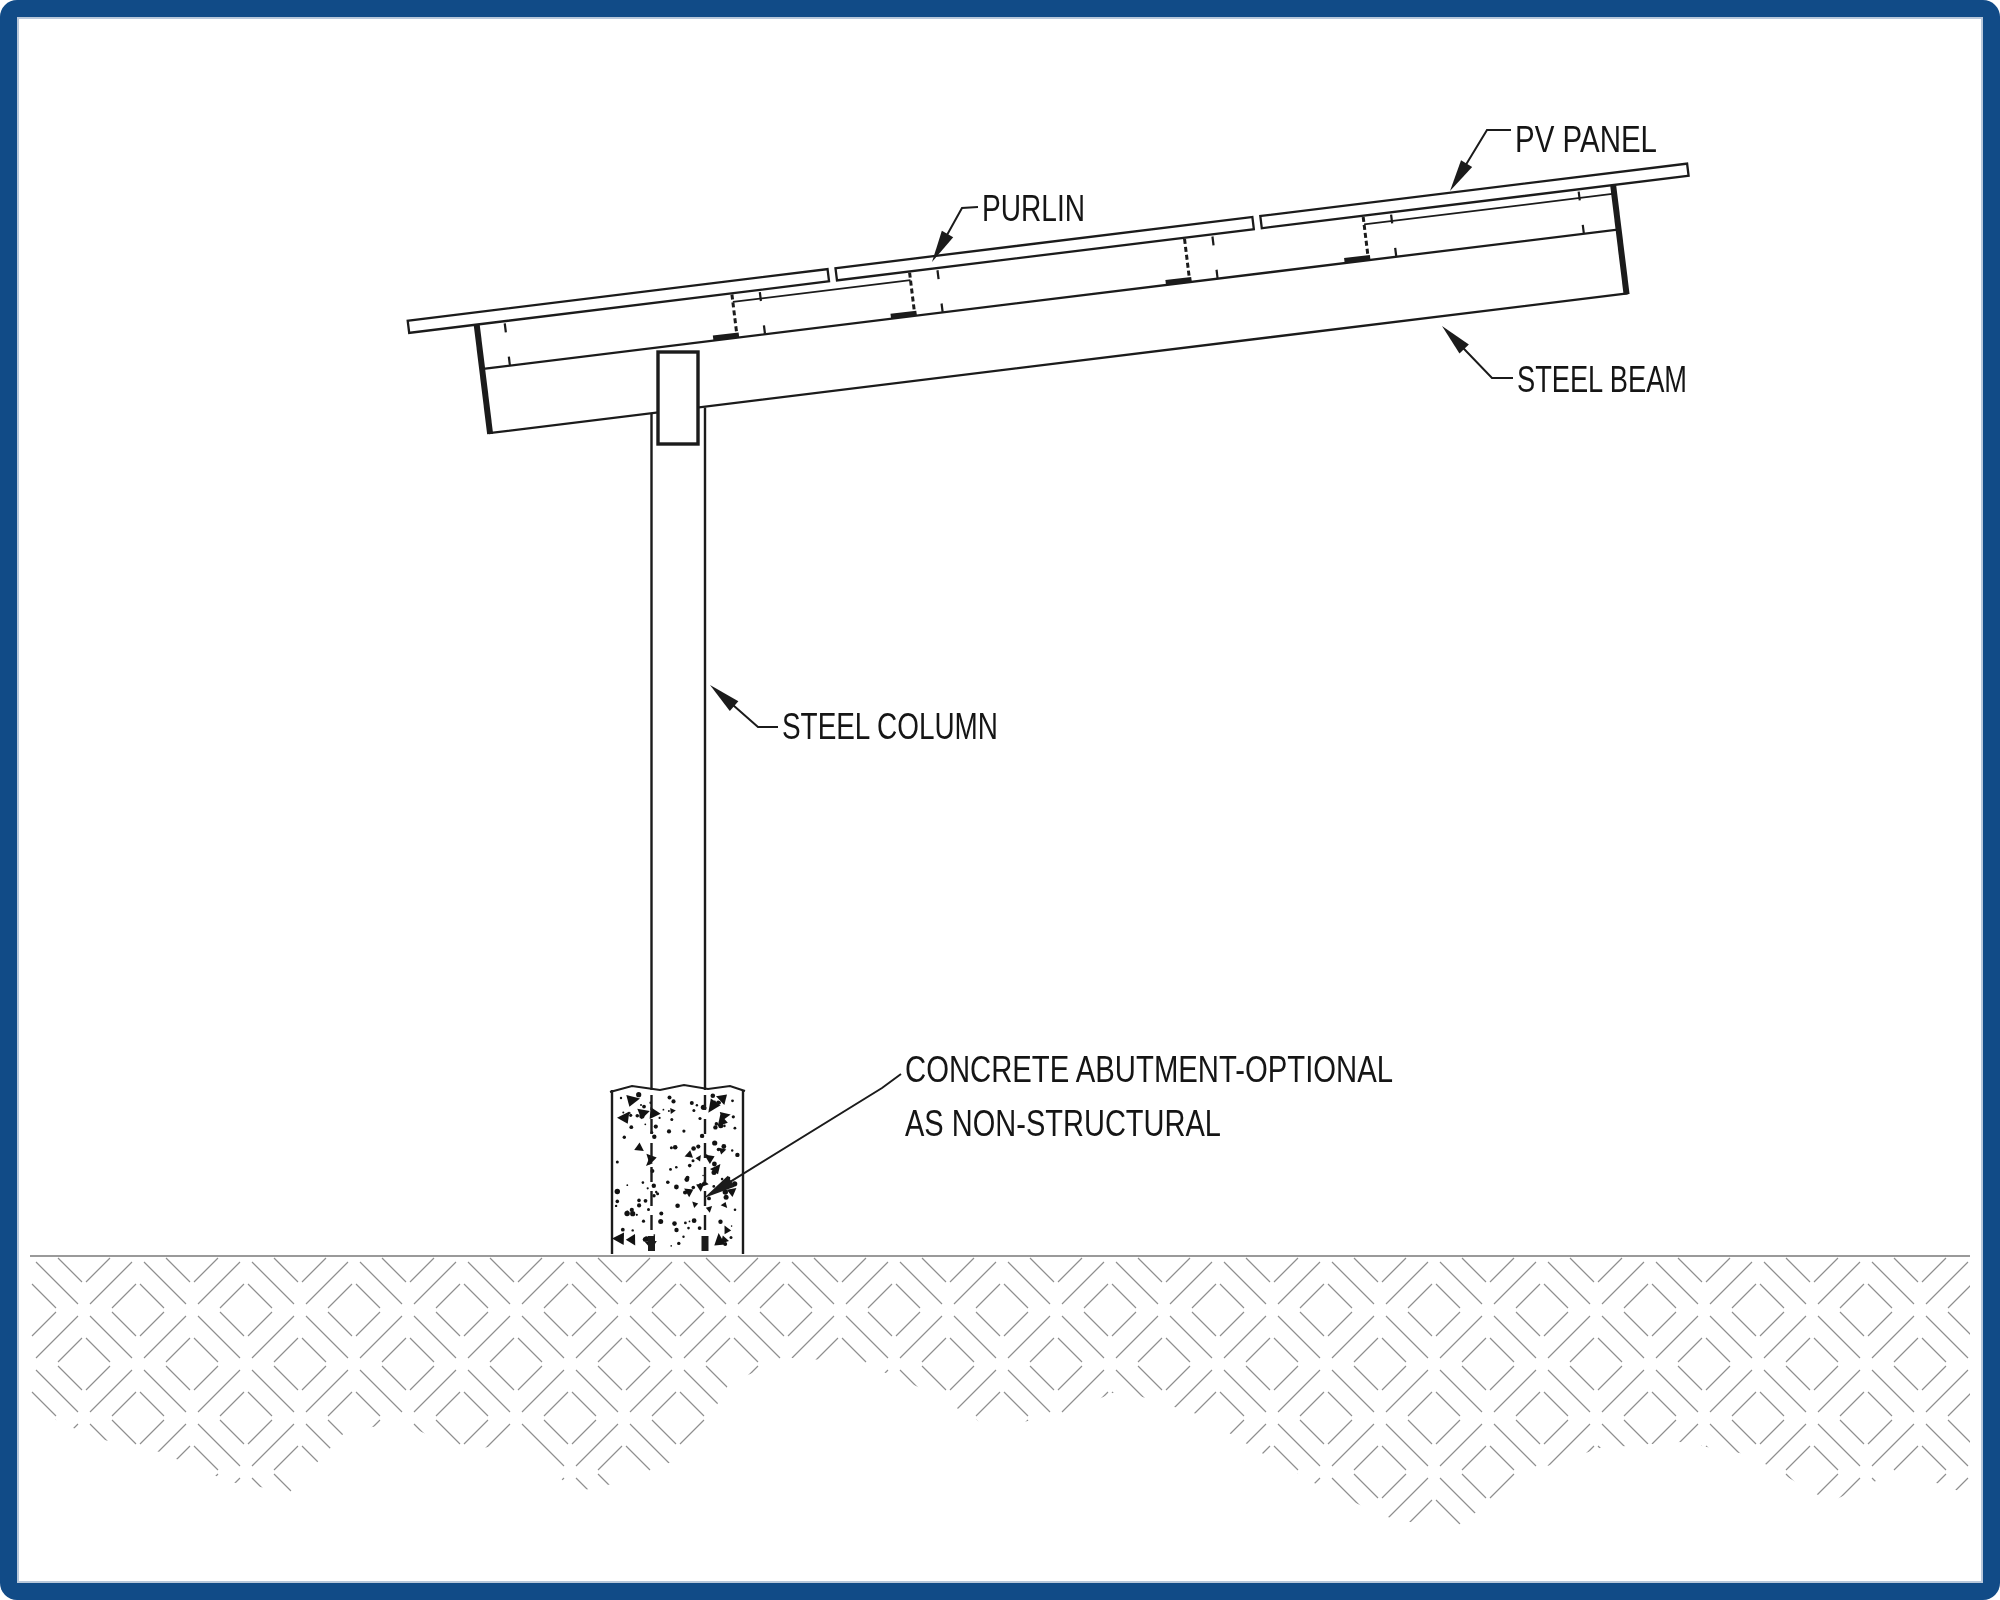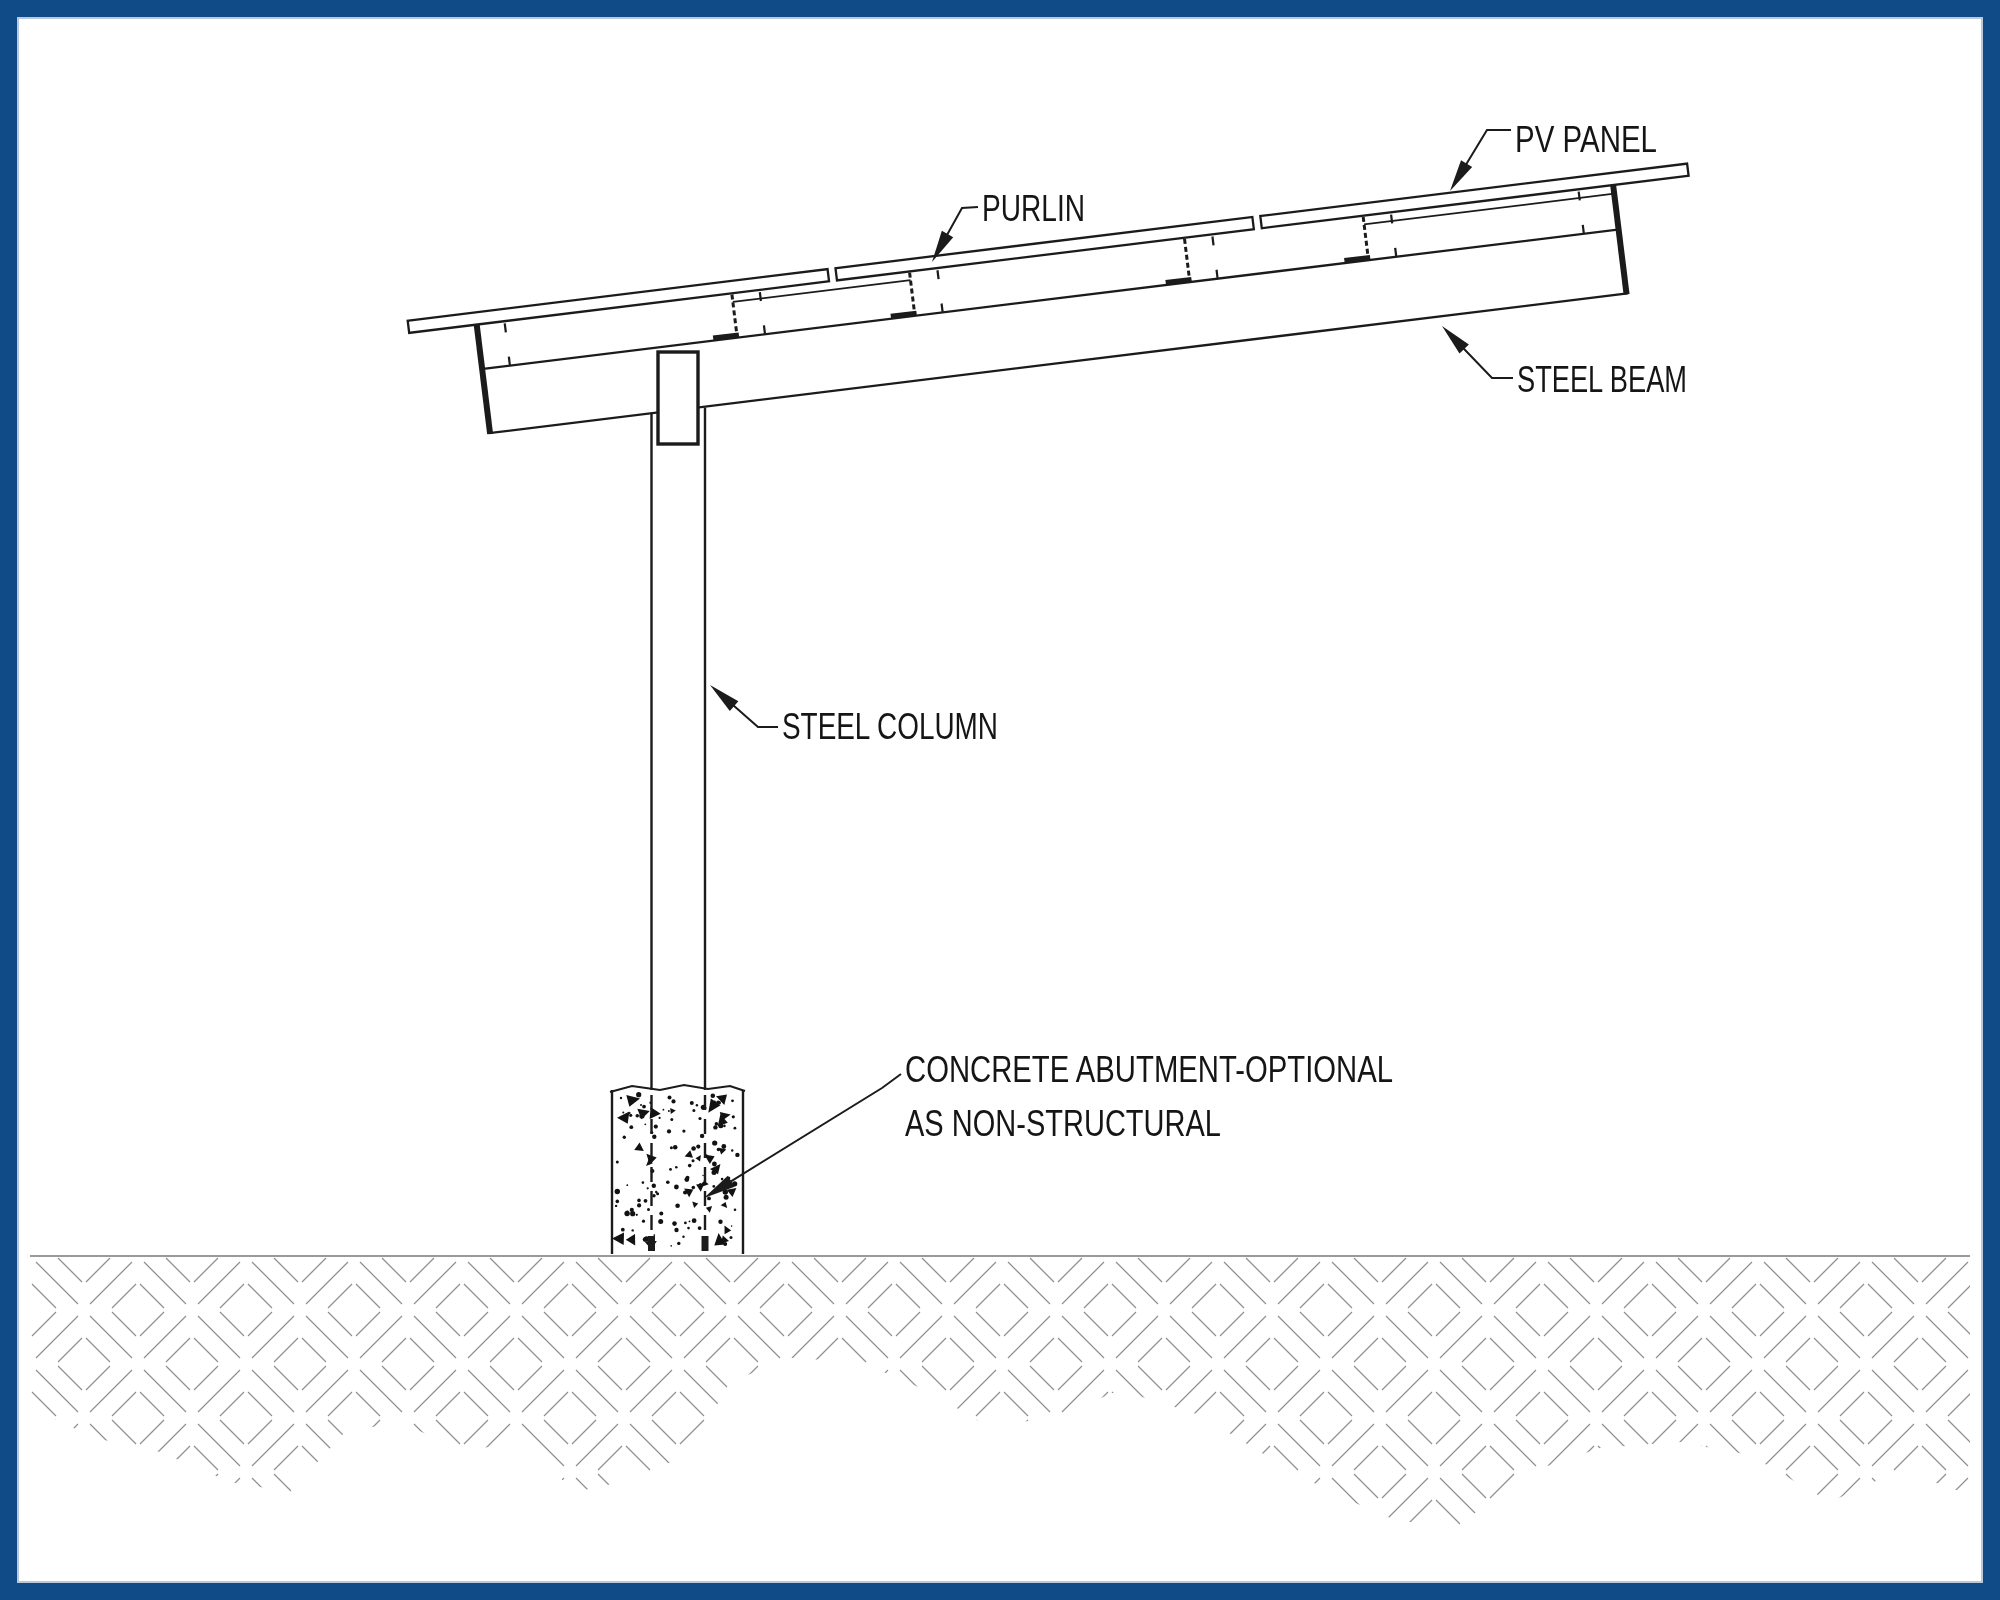--- a/index.html
+++ b/index.html
@@ -2,20 +2,21 @@
 <html style="--c-frame: #114b87; --c-innerline: #b9c8da; --c-bg: #ffffff; --c-line: #1b1b1b; --c-hatch: #8f8f8f; --c-ground: #787878; --c-text: #151515;"><head>
 <meta charset="utf-8">
 <style>
   html,body{margin:0;padding:0;background:#ffffff;}
   .frame{
     position:relative;
     width:2000px;height:1600px;
     background:var(--c-frame,#114b87);
     overflow:hidden;
     font-family:"Liberation Sans", sans-serif;
+    border-radius:17px;
   }
   .sheet{
     position:absolute;
     left:17px;top:17px;right:17px;bottom:17px;
     background:var(--c-bg,#ffffff);
     border:2px solid var(--c-innerline,#b9c8da);
     box-sizing:border-box;
   }
   svg.drawing{
     position:absolute;left:0;top:0;width:2000px;height:1600px;

